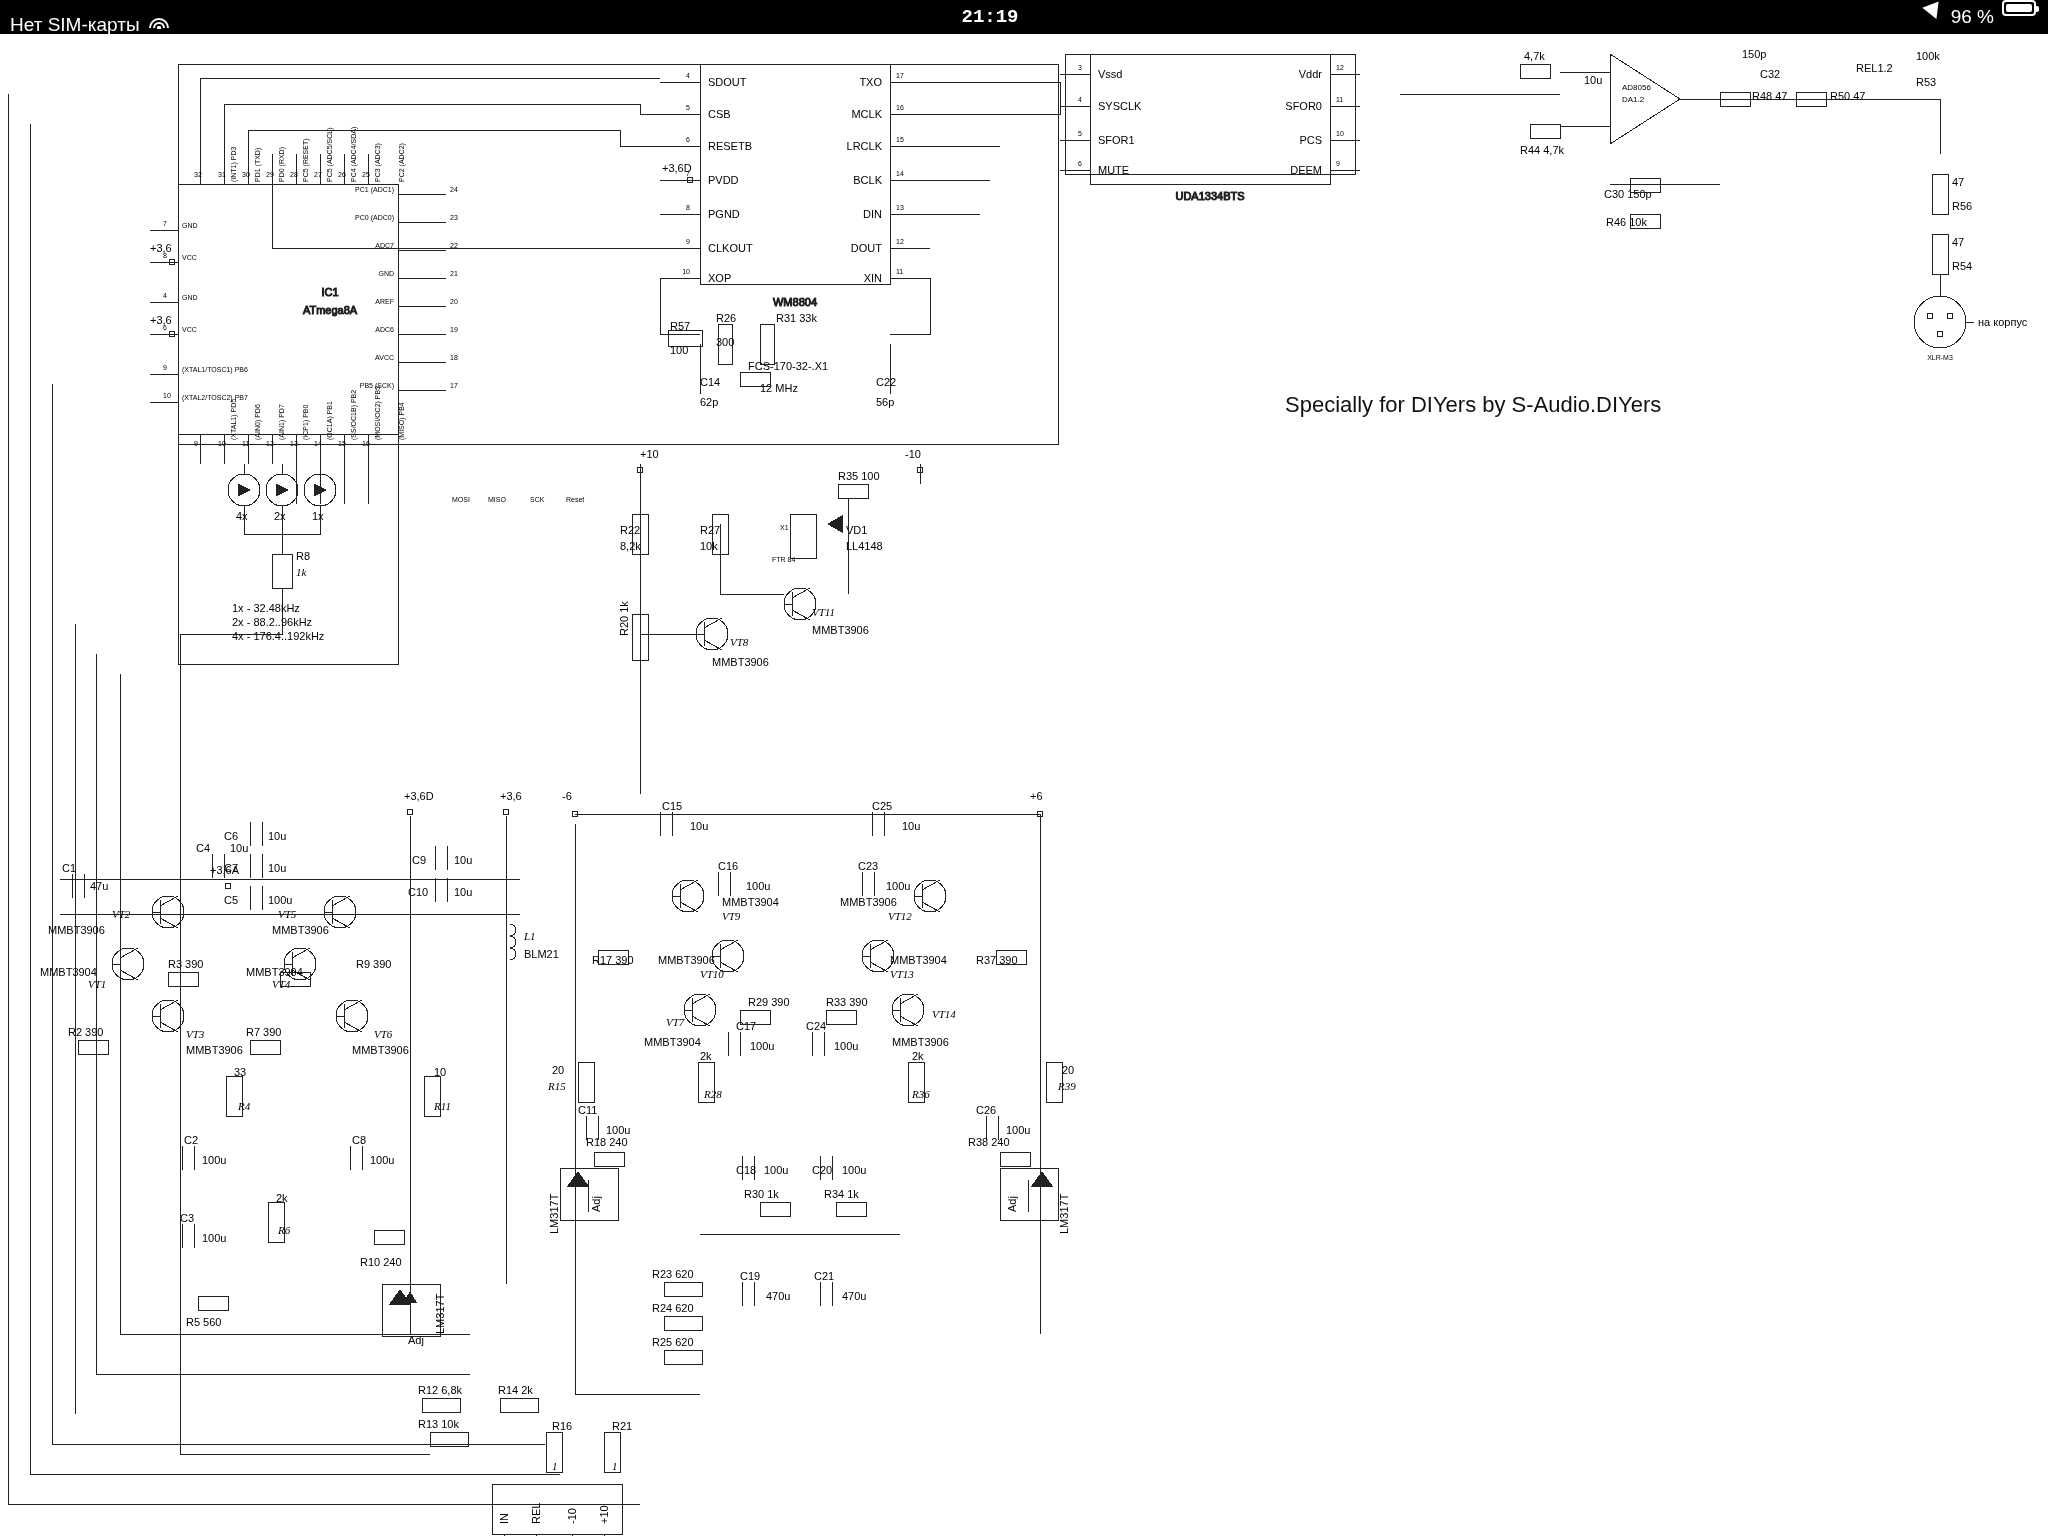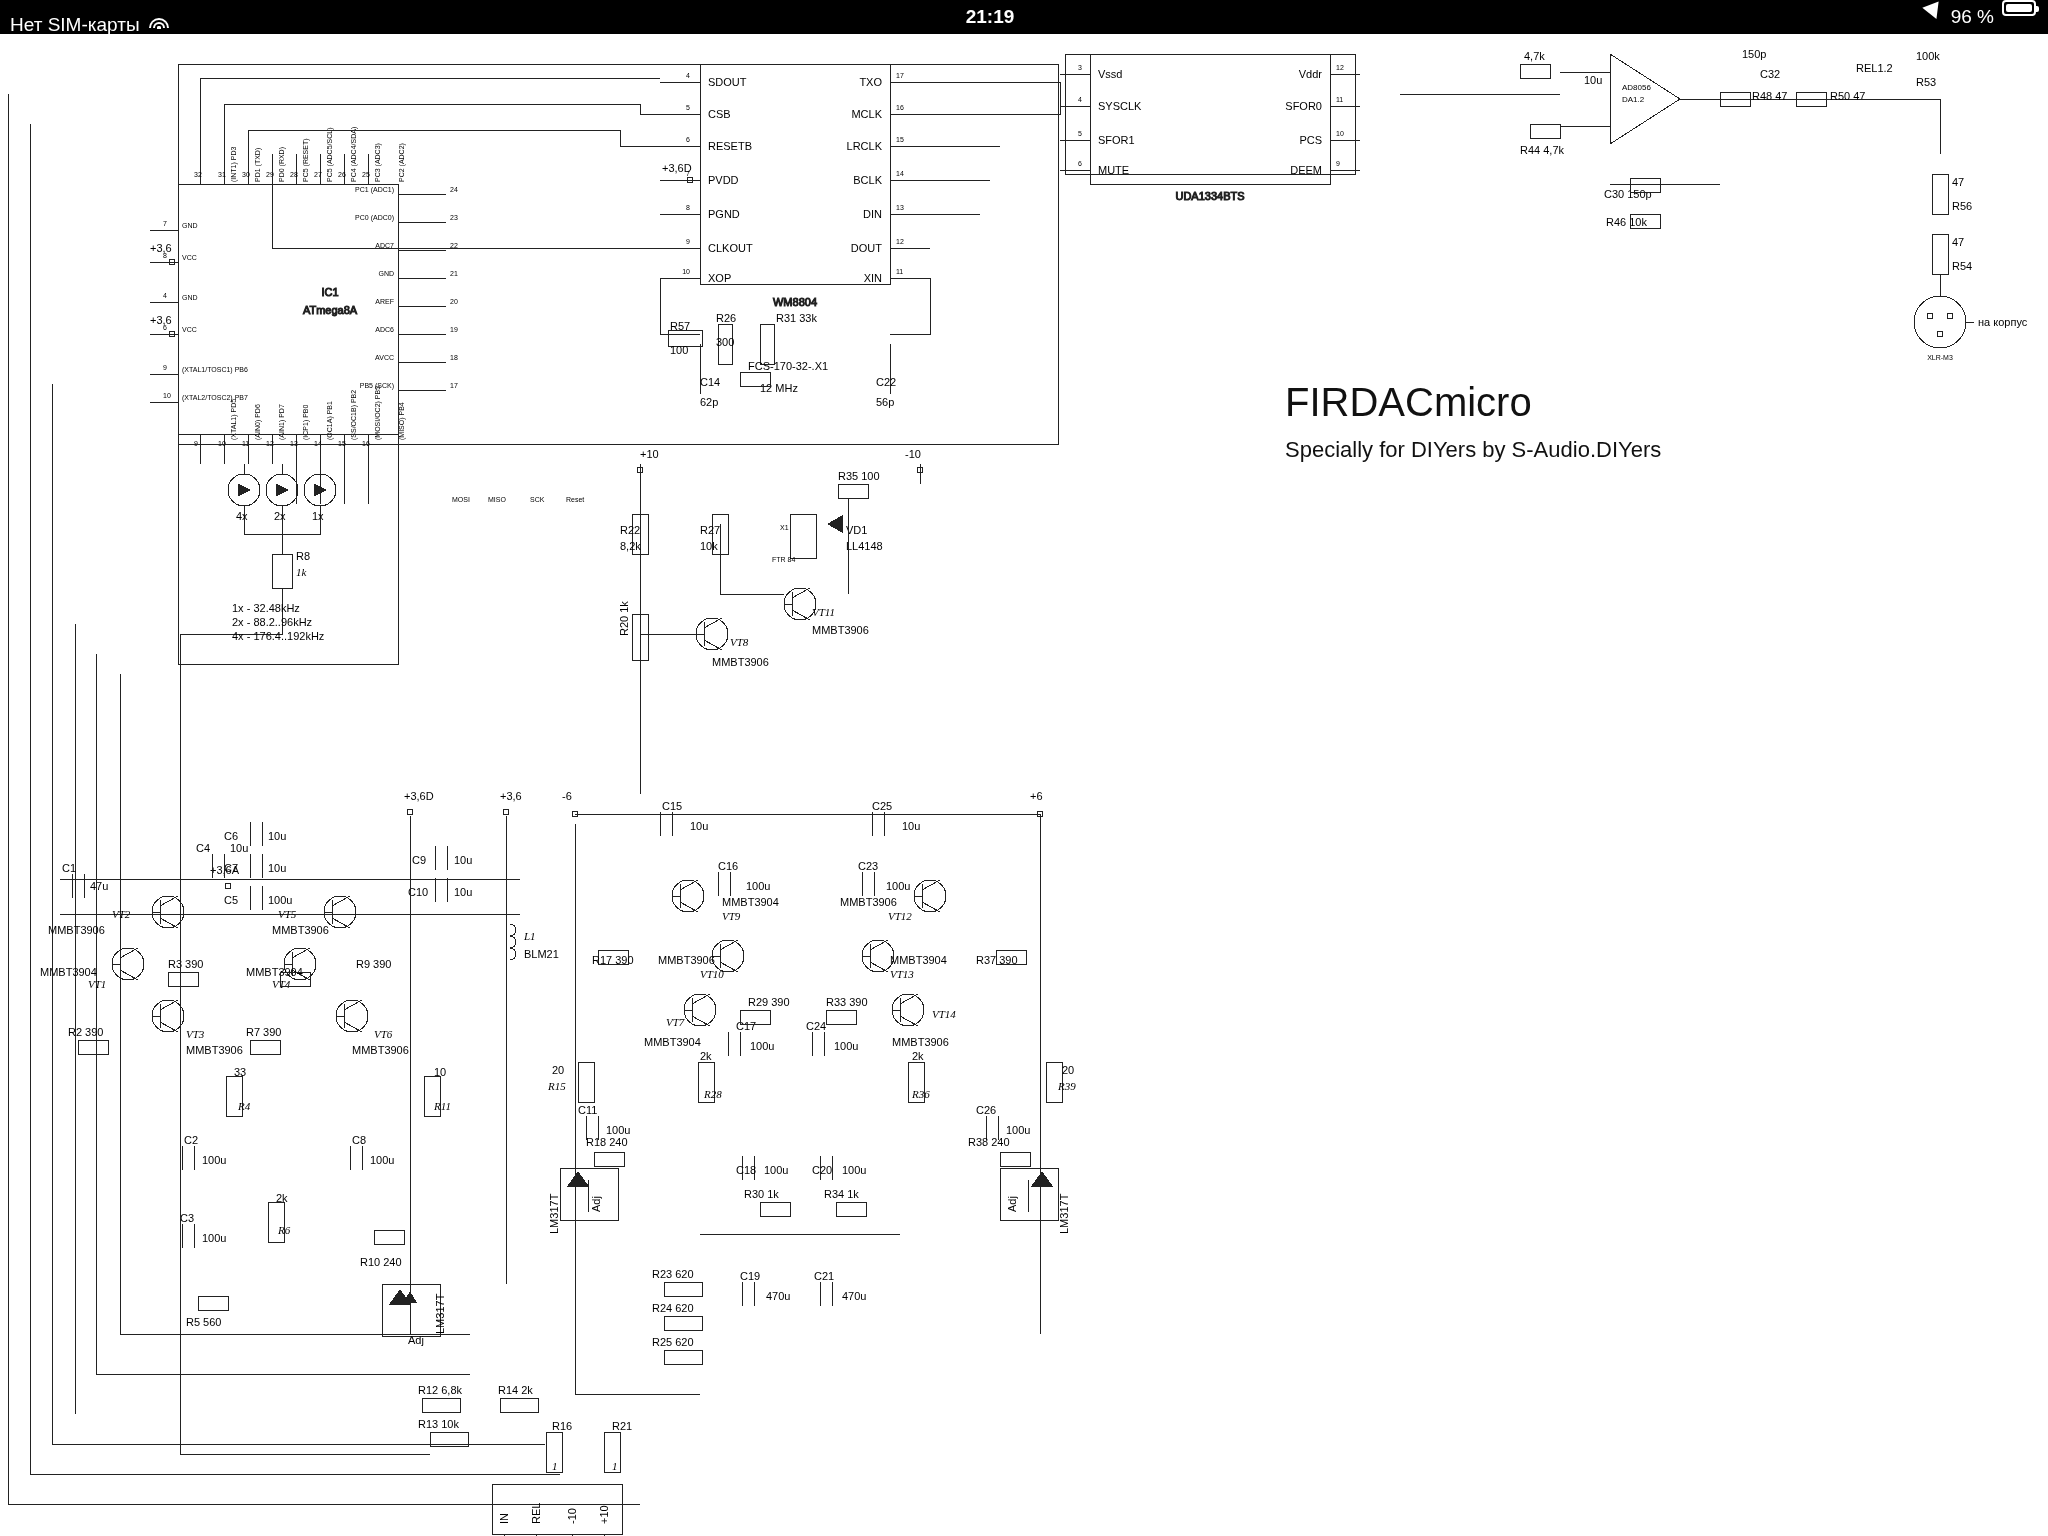--- a/index.html
+++ b/index.html
@@ -13,21 +13,21 @@
   }
 
   
   #statusbar {
     position:absolute; top:0; left:0; width:2048px; height:34px;
     background:#000; color:#fff;
     font-size:19px; line-height:34px;
     z-index:100;
   }
   #statusbar .left { position:absolute; left:10px; top:0; display:flex; align-items:center; gap:9px; height:50px; }
-  #statusbar .center { position:absolute; left:0; width:1980px; text-align:center; font-weight:bold; }
+  #statusbar .center { position:absolute; left:0; width:1980px; text-align:center; font-weight:bold;font-family:Liberation Mono, monospace; }
   #statusbar .right { position:absolute; right:12px; top:0; display:flex; align-items:flex-start; gap:8px; height:34px; }
   .wifi-ico { display:inline-block; width:20px; height:15px; position:relative; }
   .wifi-ico i { position:absolute; border:2px solid #fff; border-bottom:none; border-radius:14px 14px 0 0; left:50%; transform:translateX(-50%); }
   .wifi-ico i:nth-child(1){ width:20px; height:10px; top:0; }
   .wifi-ico i:nth-child(2){ width:12px; height:6px; top:4px; }
   .wifi-ico i:nth-child(3){ width:4px;  height:3px;  top:8px; border-radius:3px 3px 0 0;}
   .loc-ico { display:inline-block; width:0;height:0; border-left:9px solid transparent; border-right:9px solid transparent; border-bottom:15px solid #fff; transform:rotate(38deg); }
   .batt { display:inline-block; width:34px; height:16px; border:2px solid #fff; border-radius:4px; position:relative; }
   .batt::after { content:""; position:absolute; right:-5px; top:4px; width:3px; height:6px; background:#fff; border-radius:0 2px 2px 0;}
   .batt i { position:absolute; left:2px; top:2px; bottom:2px; width:88%; background:#fff; border-radius:2px; }
@@ -810,15 +810,14 @@
   <path d="M575 1360 L700 1360"></path>
   <path d="M1040 780 L1040 1300"></path>
   <path d="M700 1200 L900 1200"></path>
   <path d="M640 690 L640 760"></path>
 
   </g>
 </svg>
 </div>
 
 <div id="titleblock">
-  <div class="big">FIRDACmicro</div>
   <div class="sub">Specially for DIYers by S-Audio.DIYers</div>
 </div>
 
 </body></html>

